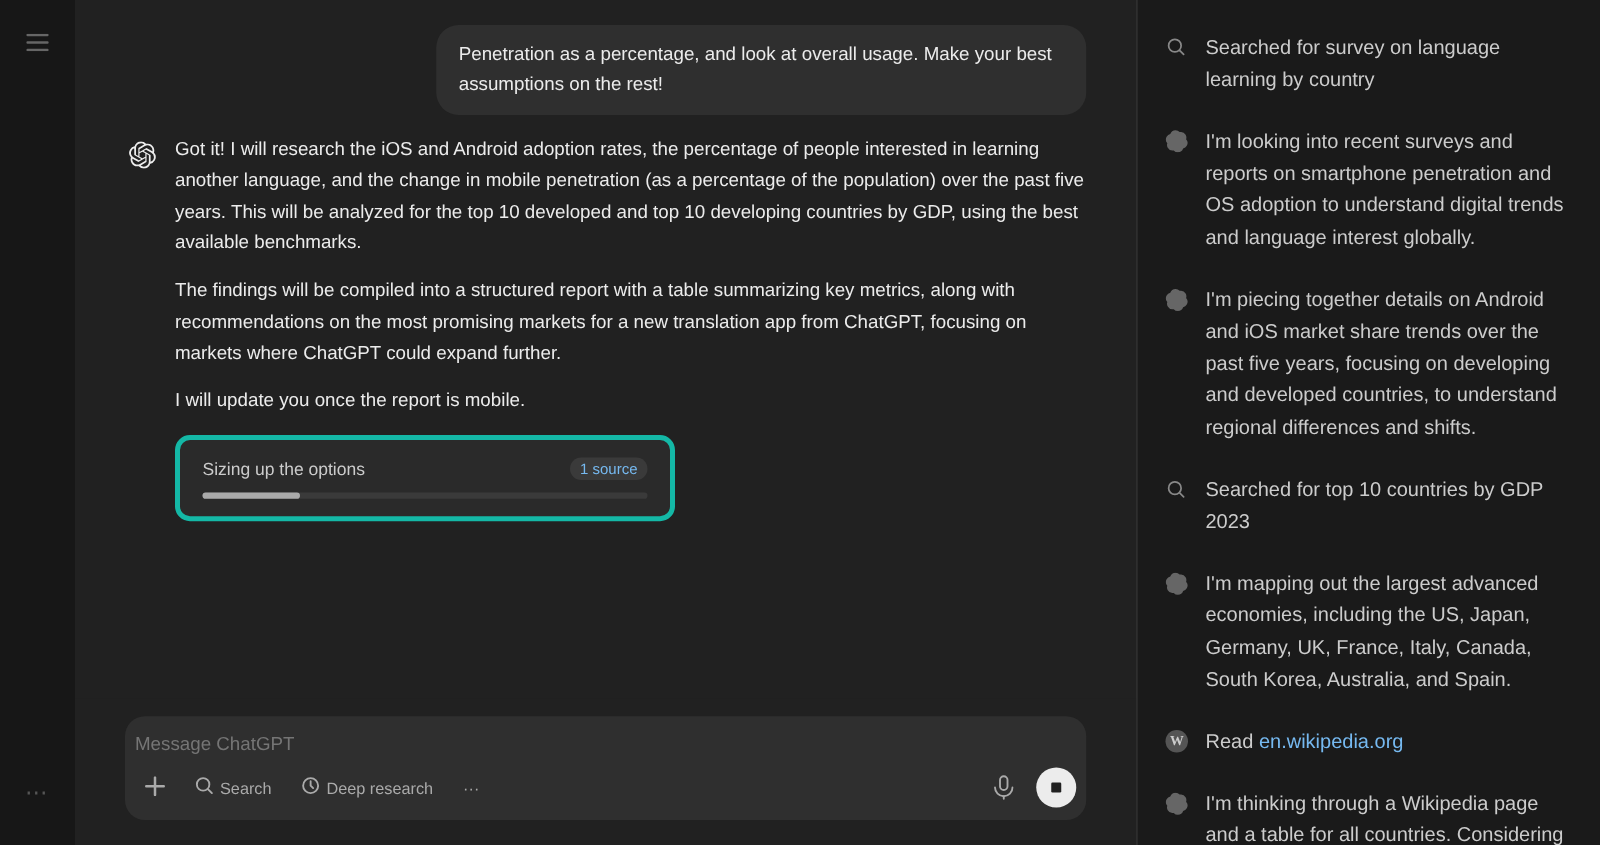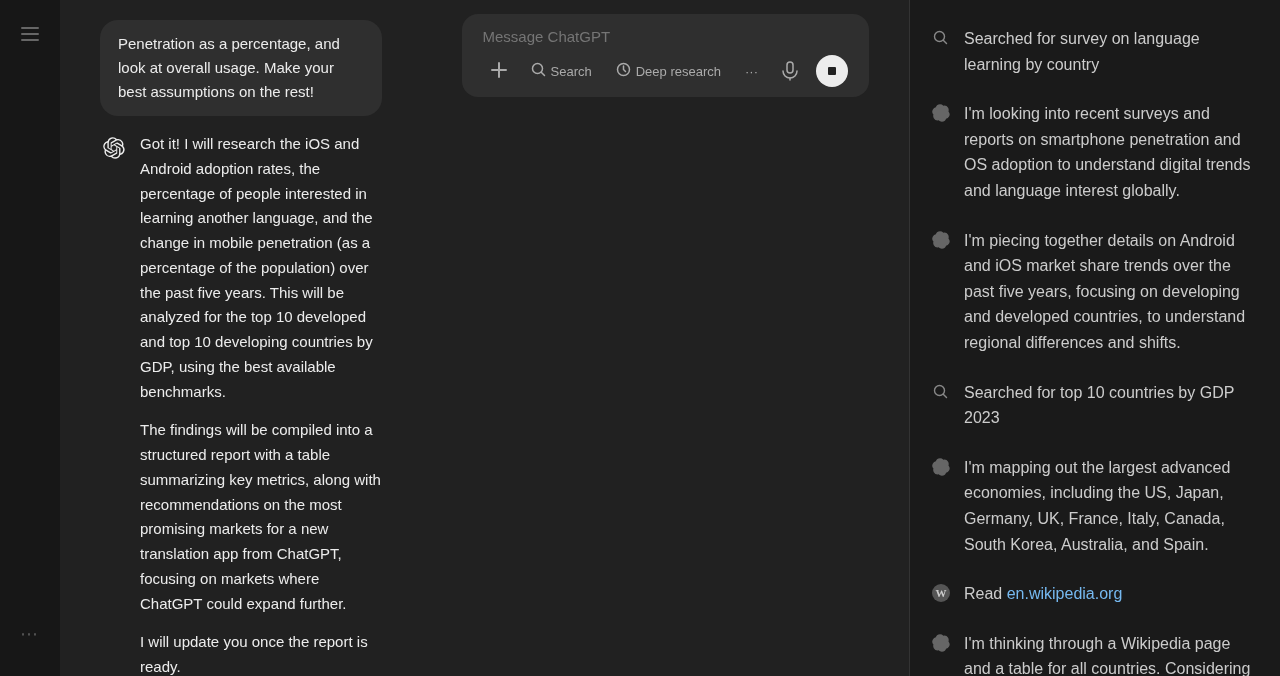--- a/index.html
+++ b/index.html
@@ -21,21 +21,21 @@
       flex-direction: column;
       align-items: center;
       padding: 16px 0;
       flex-shrink: 0;
     }
 
     
     .main {
       flex: 1;
       display: flex;
-      flex-direction: row;
+      flex-direction: column;
       overflow: hidden;
       border-right: 1px solid #333;
     }
 
     .chat-messages {
       flex: 1;
       overflow-y: auto;
       padding: 20px 40px 20px 40px;
       display: flex;
       flex-direction: column;
@@ -143,21 +143,21 @@
 
     
     .input-area {
       padding: 14px 40px 20px;
       background: #212121;
     }
 
     .input-box {
       background: #2f2f2f;
       border-radius: 16px;
-      padding: 14px 21px 10px;
+      padding: 14px 8px 10px;
       display: flex;
       flex-direction: column;
       gap: 10px;
     }
 
     .input-field {
       background: transparent;
       border: none;
       outline: none;
       color: #888;
@@ -330,21 +330,21 @@
 
     <div class="assistant-block">
       <div class="assistant-icon">
         <svg viewBox="0 0 41 41" fill="none" xmlns="http://www.w3.org/2000/svg">
           <path d="M37.532 16.87a9.963 9.963 0 0 0-.856-8.184 10.078 10.078 0 0 0-10.855-4.835A9.964 9.964 0 0 0 18.306.5a10.079 10.079 0 0 0-9.614 6.977 9.967 9.967 0 0 0-6.664 4.834 10.08 10.08 0 0 0 1.24 11.817 9.965 9.965 0 0 0 .856 8.185 10.079 10.079 0 0 0 10.855 4.835 9.965 9.965 0 0 0 7.516 3.35 10.078 10.078 0 0 0 9.617-6.981 9.967 9.967 0 0 0 6.663-4.834 10.079 10.079 0 0 0-1.243-11.813zM22.498 37.886a7.474 7.474 0 0 1-4.799-1.735c.061-.033.168-.091.237-.134l7.964-4.6a1.294 1.294 0 0 0 .655-1.134V19.054l3.366 1.944a.12.12 0 0 1 .066.092v9.299a7.505 7.505 0 0 1-7.49 7.496zM6.392 31.006a7.471 7.471 0 0 1-.894-5.023c.06.036.162.099.237.141l7.964 4.6a1.297 1.297 0 0 0 1.308 0l9.724-5.614v3.888a.12.12 0 0 1-.048.103l-8.051 4.649a7.504 7.504 0 0 1-10.24-2.744zM4.297 13.62A7.469 7.469 0 0 1 8.2 10.333c0 .068-.004.19-.004.274v9.201a1.294 1.294 0 0 0 .654 1.132l9.723 5.614-3.366 1.944a.12.12 0 0 1-.114.012L7.044 23.86a7.504 7.504 0 0 1-2.747-10.24zm27.658 6.437l-9.724-5.615 3.367-1.943a.121.121 0 0 1 .114-.012l8.048 4.648a7.498 7.498 0 0 1-1.158 13.528v-9.476a1.293 1.293 0 0 0-.647-1.13zm3.35-5.043c-.059-.037-.162-.099-.236-.141l-7.965-4.6a1.298 1.298 0 0 0-1.308 0l-9.723 5.614v-3.888a.12.12 0 0 1 .048-.103l8.05-4.645a7.497 7.497 0 0 1 11.135 7.763zm-21.063 6.929l-3.367-1.944a.12.12 0 0 1-.065-.092v-9.299a7.497 7.497 0 0 1 12.293-5.756 6.94 6.94 0 0 0-.236.134l-7.965 4.6a1.294 1.294 0 0 0-.654 1.132l-.006 11.225zm1.829-3.943l4.33-2.501 4.332 2.498v4.996l-4.331 2.5-4.331-2.5V18z" fill="currentColor"></path>
         </svg>
       </div>
       <div class="assistant-content">
         <p class="message-text">Got it! I will research the iOS and Android adoption rates, the percentage of people interested in learning another language, and the change in mobile penetration (as a percentage of the population) over the past five years. This will be analyzed for the top 10 developed and top 10 developing countries by GDP, using the best available benchmarks.</p>
         <p class="message-text">The findings will be compiled into a structured report with a table summarizing key metrics, along with recommendations on the most promising markets for a new translation app from ChatGPT, focusing on markets where ChatGPT could expand further.</p>
-        <p class="message-text">I will update you once the report is ready.</p>
+        <p class="message-text">I will update you once the report is mobile.</p>
 
         <div class="source-card">
           <div class="source-card-header">
             <span class="source-card-title">Sizing up the options</span>
             <span class="source-badge">
               <span>1</span> <span>source</span>
             </span>
           </div>
           <div class="progress-bar-bg">
             <div class="progress-bar-fill"></div>

